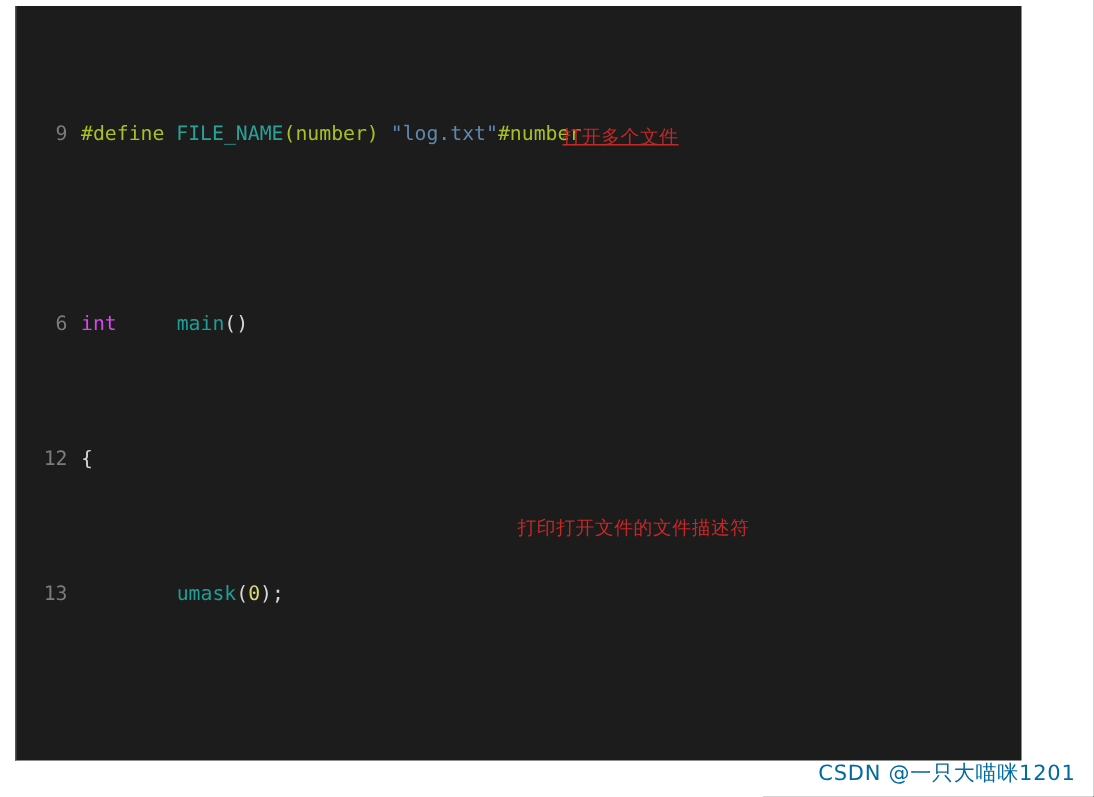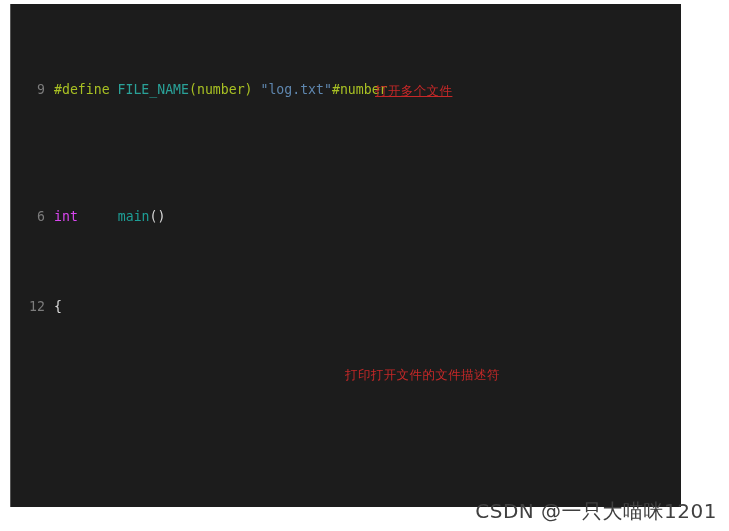--- a/index.html
+++ b/index.html
@@ -78,30 +78,30 @@
   .annot {
     position: absolute;
     color: #c62828;
     font-family: "DejaVu Sans", "Liberation Sans", sans-serif;
     font-size: 12.5px;
     letter-spacing: 0.4px;
     white-space: nowrap;
     pointer-events: none;
   }
   #annot-open  { left: 375px; top: 83px; text-decoration: underline; }
-  #annot-print { left: 345px; top: 367px; font-family: Liberation Mono, monospace; }
+  #annot-print { left: 345px; top: 344px; font-family: Liberation Mono, monospace; }
 
   
   #watermark {
     position: absolute;
     right: 12px;
     bottom: 6px;
-    color: #404040;
+    color: #0369a1;
     font-family: "DejaVu Sans", "Liberation Sans", sans-serif;
-    font-size: 20px;
+    font-size: 14px;
     letter-spacing: 0.5px;
     white-space: nowrap;
   }
 </style>
 </head>
 <body>
 
 <div id="screen">
 
   <div id="editor">
@@ -118,20 +118,23 @@
       <div class="line">
         <span class="lineno">6</span><span class="ltext"><span class="t-type">int</span><span class="t-plain"> </span><span class="t-fn">main</span><span class="t-plain">()</span></span>
       </div>
 
       
       <div class="line">
         <span class="lineno">12</span><span class="ltext"><span class="t-plain">{</span></span>
       </div>
 
       
+      <div class="line">
+        <span class="lineno">13</span><span class="ltext">    <span class="t-fn">umask</span><span class="t-plain">(</span><span class="t-num">0</span><span class="t-plain">);</span></span>
+      </div>
 
       
       
 
       
 
       
 
       
 

